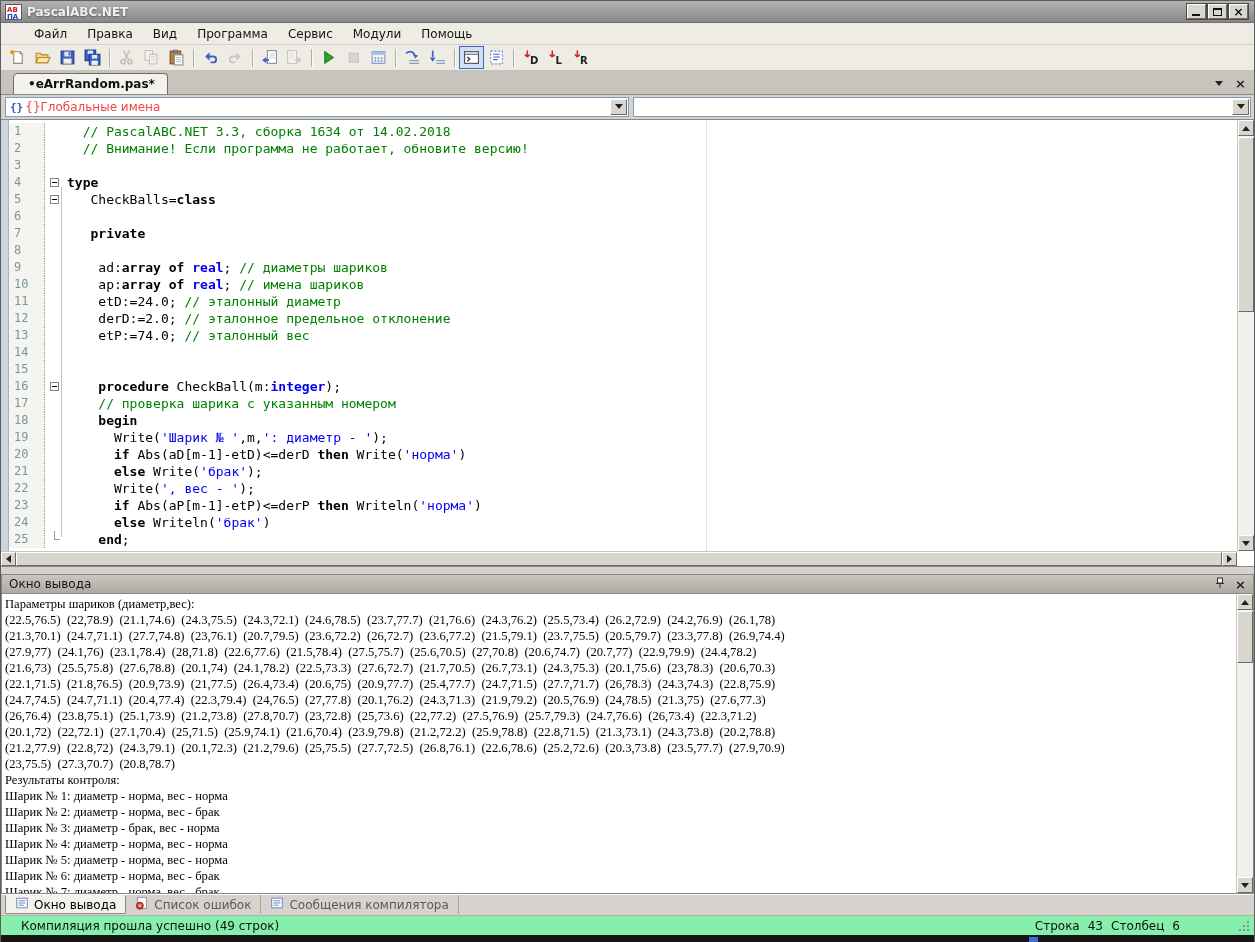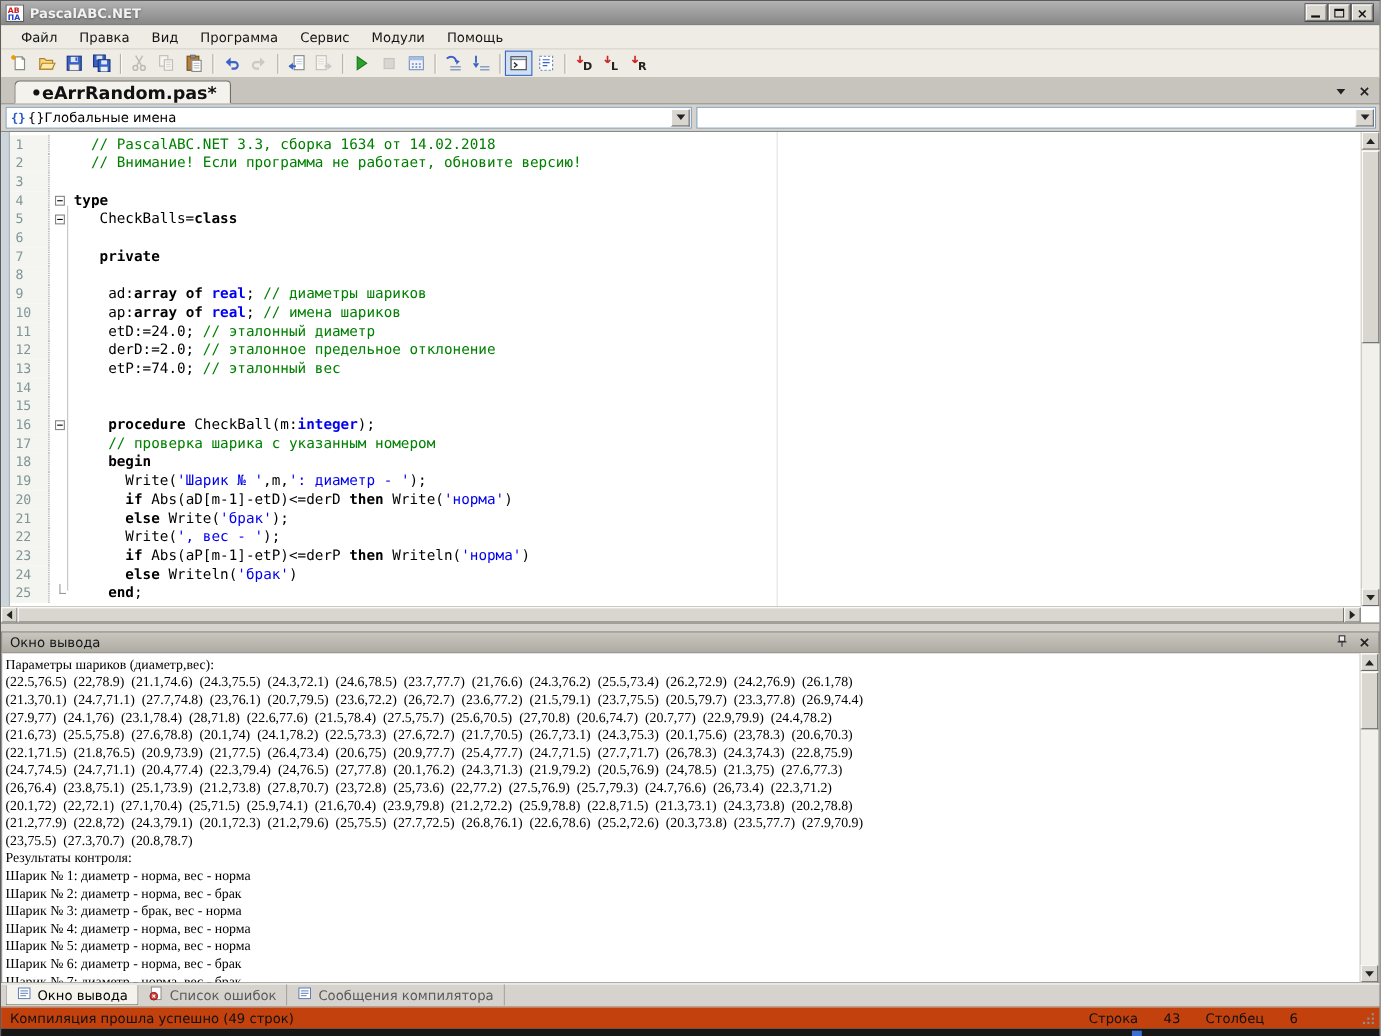--- a/index.html
+++ b/index.html
@@ -19,48 +19,48 @@
   .title-text { color:#f1f1f1; font-weight:bold; font-size:12px; text-shadow:0 1px 2px rgba(40,40,40,.55); }
   .win-controls { margin-left:auto; display:flex; gap:2px; padding-right:2px; }
   .wc-btn { width:19px; height:15px; background:#d9d6cf; border:1px solid; border-color:#ffffff #6a6a6a #6a6a6a #ffffff;
     box-shadow:0 0 0 1px #4a4a4a; display:flex; align-items:center; justify-content:center; position:relative; }
   .g-min { position:absolute; left:4px; bottom:2px; width:8px; height:2px; background:#111; }
   .g-max { width:9px; height:8px; border:1px solid #111; border-top:2px solid #111; }
   .g-close { font-size:12px; font-weight:bold; color:#111; line-height:1; }
 
   
   .menubar { position:absolute; left:0; right:0; top:22px; height:22px; background:#eeece4;
-    border-bottom:1px solid #d2cfc6; display:flex; align-items:center; padding-left:8px; }
+    border-bottom:1px solid #d2cfc6; display:flex; align-items:center; padding-left:23px; }
   .menu-item { padding:3px 10px; color:#141414; }
 
   
   .toolbar { position:absolute; left:0; right:0; top:44px; height:26px; background:#eeece4;
     border-bottom:1px solid #c6c3b9; display:flex; align-items:center; padding-left:4px; }
   .tb-btn { width:25px; height:23px; display:flex; align-items:center; justify-content:center; border:1px solid transparent; }
   .tb-btn svg { width:17px; height:17px; }
   .tb-btn.disabled { opacity:.42; filter:grayscale(85%); }
   .tb-btn.active { border:1px solid #3a66c0; background:#cfe0f5; }
   .tb-sep { width:1px; height:18px; background:#b2afa5; margin:0 4px; box-shadow:1px 0 0 #fbfaf6; }
 
   
   .tabstrip { position:absolute; left:0; right:0; top:70px; height:24px; background:#c7c4bd; border-bottom:1px solid #8a887f; }
   .doc-tab { position:absolute; left:12px; bottom:0; height:21px; padding:0 12px 0 14px; background:#f3f2ed;
     border:1px solid #6e6c64; border-bottom:none; border-radius:5px 4px 0 0; display:flex; align-items:center;
-    font-size:16px; font-weight:bold; color:#111; }
+    font-size:12px; font-weight:bold; color:#111; }
   .tab-controls { position:absolute; right:8px; top:6px; display:flex; gap:12px; align-items:center; }
   .tri-dn-sm { width:0; height:0; border:4px solid transparent; border-top:5px solid #222; margin-top:3px; }
   .x-glyph { font-size:13px; font-weight:bold; color:#222; line-height:1; }
 
   
   .navrow { position:absolute; left:0; right:0; top:94px; height:24px; background:#d6d3ce; }
   .combo { position:absolute; top:2px; height:20px; background:#fff; border:1px solid #7f9db9; display:flex; align-items:center; }
   .combo.left { left:4px; width:624px; }
   .combo.right { left:632px; width:618px; }
   .combo-icon { color:#2a57c6; font-weight:bold; font-family:"DejaVu Sans Mono",monospace; font-size:11px; margin:0 2px 0 4px; }
-  .combo-text { font-size:12px; color:#000000; }
+  .combo-text { font-size:12px; color:#ef4444; }
   .combo-arrow { position:absolute; right:1px; top:1px; bottom:1px; width:17px; background:#d9d6cf;
     border:1px solid; border-color:#ffffff #6a6a6a #6a6a6a #ffffff; display:flex; align-items:center; justify-content:center; }
 
   
   .editor { position:absolute; left:0; right:0; top:118px; height:447px; background:#fff; border-top:1px solid #8a887f; }
   .edge-strip { position:absolute; left:0; top:0; bottom:15px; width:8px; background:#cdd5dc; border-right:1px solid #aab2ba; }
   .code-lines { position:absolute; left:8px; top:0; right:17px; bottom:15px; overflow:hidden; padding-top:3px; }
   .code-row { height:17px; line-height:17px; white-space:pre; display:flex;
     font-family:"DejaVu Sans Mono","Liberation Mono",monospace; font-size:13px; }
   .ln { flex:0 0 36px; width:36px; color:#7e9696; font-size:12px; padding-left:5px; background:#f4f4f0; border-right:1px dotted #9a9a9a; }
@@ -103,23 +103,23 @@
 
   
   .bottom-tabs { position:absolute; left:0; right:0; top:893px; height:21px; background:#d6d3ce;
     display:flex; align-items:flex-start; padding-left:4px; border-top:1px solid #fbfaf6; }
   .btab { height:19px; display:flex; align-items:center; gap:5px; padding:0 9px; font-size:12px; color:#5a5a5a;
     border-right:1px solid #a8a59d; }
   .btab svg { width:14px; height:14px; }
   .btab.active { background:#f4f2ec; border:1px solid #8a887f; border-top:1px solid #f4f2ec; color:#000; border-radius:0 0 2px 2px; }
 
   
-  .statusbar { position:absolute; left:0; right:0; top:914px; height:20px; background:#c2410c;
-    border-top:1px solid #b5b2a8; display:flex; align-items:center; padding:0 8px; color:#111; }
-  .status-pos { position:absolute; right:74px; display:flex; gap:23px; }
+  .statusbar { position:absolute; left:0; right:0; top:914px; height:20px; background:#86efac;
+    border-top:1px solid #b5b2a8; display:flex; align-items:center; padding:0 20px; color:#111; }
+  .status-pos { position:absolute; right:74px; display:flex; gap:8px; }
   .grip { position:absolute; right:5px; bottom:4px; width:12px; height:12px; }
   .grip::after { content:""; position:absolute; right:0; bottom:0; width:2px; height:2px; background:#8f8f8f;
     box-shadow:-4px 0 0 #8f8f8f, -8px 0 0 #8f8f8f, 0 -4px 0 #8f8f8f, -4px -4px 0 #8f8f8f, 0 -8px 0 #8f8f8f; }
 
   .taskbar-strip { position:absolute; left:0; right:0; top:934px; height:8px; background:#161616; }
   .taskbar-dot { position:absolute; left:1028px; top:2px; width:9px; height:5px; background:#3b6fd4; }
 </style>
 </head>
 <body>
 

